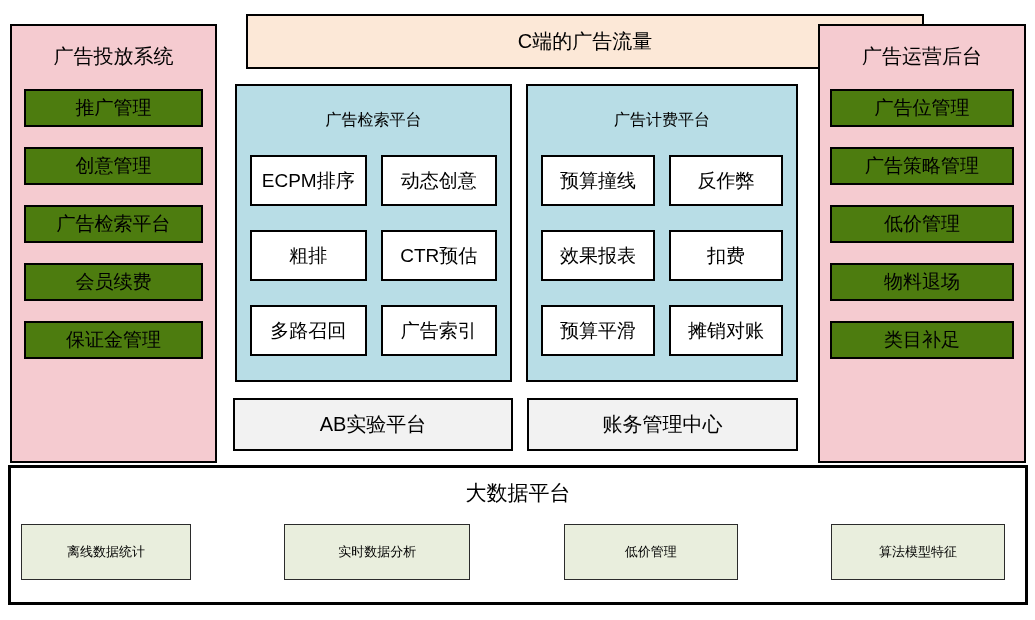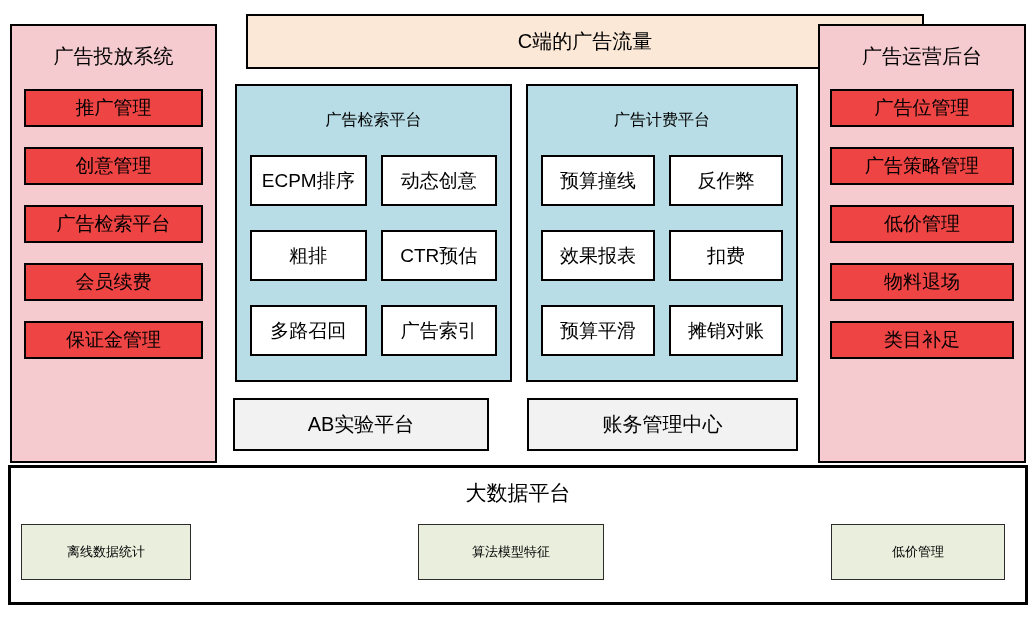--- a/index.html
+++ b/index.html
@@ -30,21 +30,21 @@
   .side-panel.left  { left: 10px;  width: 207px; }
   .side-panel.right { left: 818px; width: 208px; }
   .panel-title {
     font-size: 20px;
     line-height: 36px;
     height: 36px;
     margin-bottom: 15px;
     white-space: nowrap;
   }
   .wbox {
-    background: #ef4444;
+    background: #4d7c0f;
     border: 2px solid #000;
     width: 179px;
     height: 38px;
     margin-bottom: 20px;
     display: flex;
     align-items: center;
     justify-content: center;
     font-size: 19px;
     white-space: nowrap;
   }
@@ -95,21 +95,21 @@
   
   .gray-box {
     position: absolute;
     top: 398px;
     height: 53px;
     background: #f2f2f2;
     border: 2px solid #000;
     display: flex; align-items: center; justify-content: center;
     font-size: 20px;
   }
-  .gray-box.ab  { left: 233px; width: 256px; }
+  .gray-box.ab  { left: 233px; width: 280px; }
   .gray-box.fin { left: 527px; width: 271px; }
 
   
   .bigdata-panel {
     position: absolute;
     left: 8px; top: 465px;
     width: 1020px; height: 140px;
     background: #ffffff;
     border: 3px solid #000;
   }
@@ -188,18 +188,19 @@
     <div class="wbox">广告策略管理</div>
     <div class="wbox">低价管理</div>
     <div class="wbox">物料退场</div>
     <div class="wbox">类目补足</div>
   </section>
 
   <section class="bigdata-panel">
     <div class="bigdata-title">大数据平台</div>
     <div class="bigdata-row">
       <div class="gbox g0">离线数据统计</div>
-      <div class="gbox g1">算法模型特征</div>
+      <div class="gbox g1">实时数据分析</div>
       <div class="gbox g3">低价管理</div>
+      <div class="gbox g4">算法模型特征</div>
     </div>
   </section>
 
 </div>
 
 </body></html>

